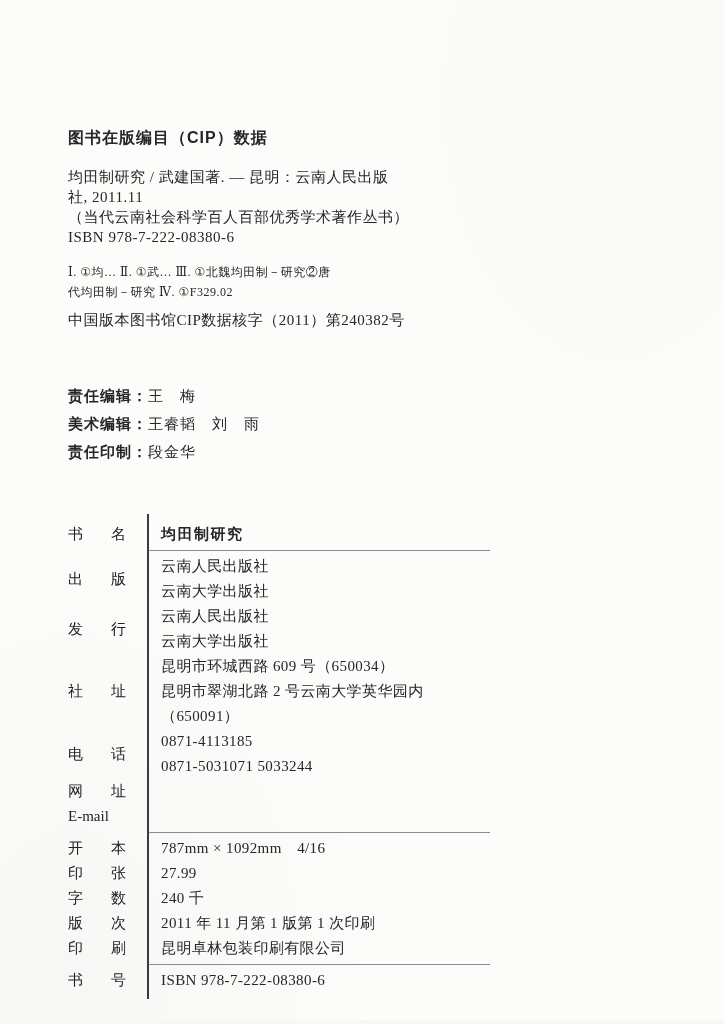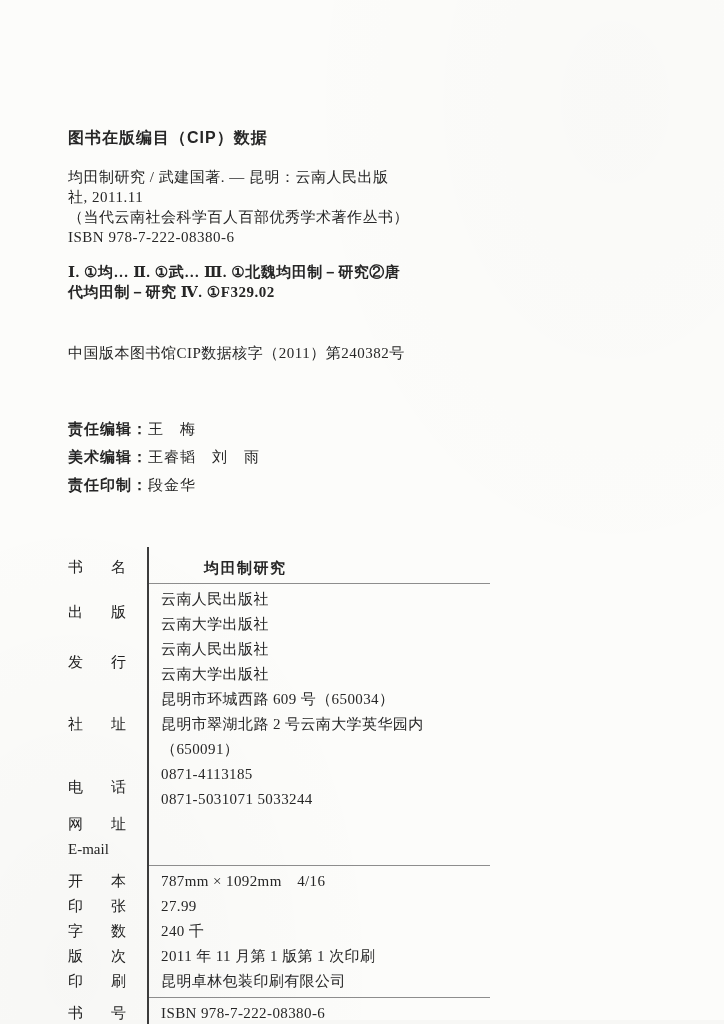--- a/index.html
+++ b/index.html
@@ -22,22 +22,22 @@
   }
   
   .cip-heading{
     font-family:"Liberation Sans","DejaVu Sans",sans-serif;
     font-weight:bold;
     font-size:16px;
     letter-spacing:1px;
     margin:0 0 18px 0;
   }
   .cip-lines{font-size:15px;line-height:20px;letter-spacing:0.5px;}
-  .cip-class{font-size:15px;line-height:20px;letter-spacing:0.5px;margin-top:15px;font-weight:bold;}
-  .cip-registry{font-size:15px;letter-spacing:0.5px;margin-top:42px;}
+  .cip-class{font-size:12px;line-height:20px;letter-spacing:0.5px;margin-top:15px;}
+  .cip-registry{font-size:15px;letter-spacing:0.5px;margin-top:9px;}
   
   .staff{margin-top:52px;}
   .staff-row{font-size:15px;line-height:28px;}
   .staff-label{
     font-family:"Liberation Sans","DejaVu Sans",sans-serif;
     font-weight:bold;
     letter-spacing:1px;
   }
   .staff-value{letter-spacing:1px;text-align:right;}
   
@@ -59,24 +59,23 @@
     font-size:15px;
     line-height:25px;
     text-align:justify;
     text-align-last:justify;
     letter-spacing:0;
     color:#222;
   }
   .c-values{margin-left:35px;font-size:15px;}
   .c-val{line-height:25px;letter-spacing:0.4px;}
   .c-val.bold{
-    font-family:Liberation Sans, sans-serif;
+    font-family:Liberation Serif, serif;
     font-weight:bold;
     letter-spacing:1.5px;
-    margin-left:43px;
   }
   .c-divider{
     margin:3px 0 3px 79px;
     width:343px;
     height:0;
     border-top:1px solid #8d8d8d;
   }
 </style>
 </head>
 <body>

